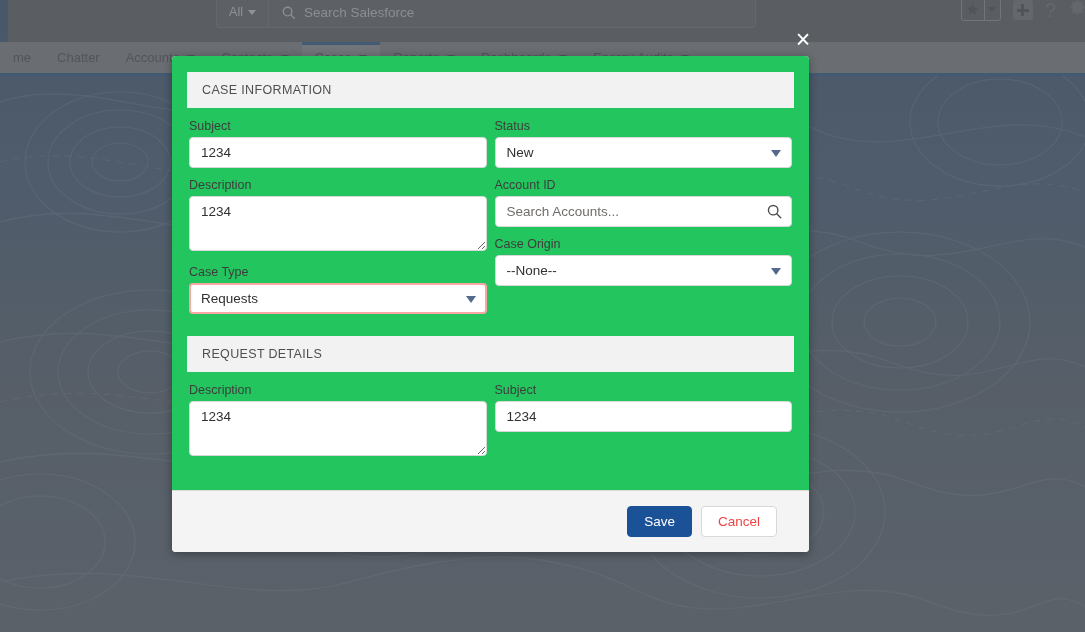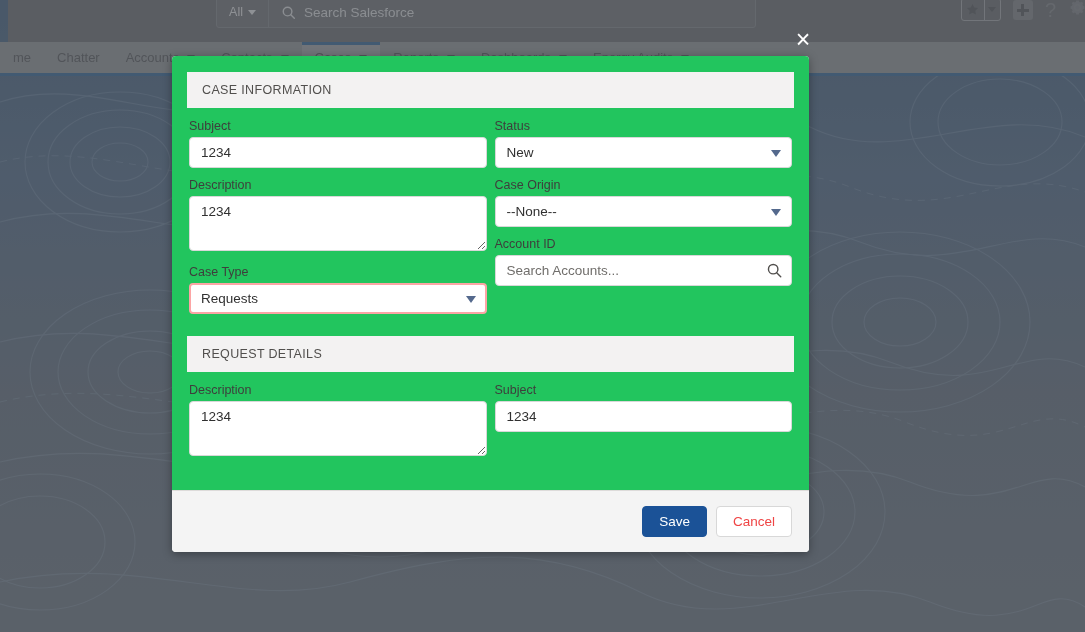--- a/index.html
+++ b/index.html
@@ -284,21 +284,21 @@
   }
 
   .modal-foot {
     height: 62px;
     background: #f4f4f4;
     border-top: 1px solid #dddbda;
     display: flex;
     align-items: center;
     justify-content: flex-end;
     gap: 9px;
-    padding-right: 17px;
+    padding-right: 32px;
   }
   .btn {
     height: 31px;
     min-width: 62px;
     border-radius: 4px;
     font-family: "Liberation Sans", sans-serif;
     font-size: 13.5px;
     padding: 0 16px;
     cursor: pointer;
   }
@@ -482,42 +482,42 @@
             <label class="flabel">Status</label>
             <div class="sel-wrap">
               <select class="fselect">
                 <option>New</option>
               </select>
               <span class="sel-caret"></span>
             </div>
           </div>
 
           <div class="field">
-            <label class="flabel">Case Origin</label>
-            <div class="sel-wrap">
-              <select class="fselect">
-                <option>--None--</option>
-              </select>
-              <span class="sel-caret"></span>
-            </div>
-          </div>
-
-          <div class="field">
             <label class="flabel">Account ID</label>
             <div class="lookup">
               <input class="finput" type="text" placeholder="Search Accounts..." style="">
               <span class="lookup-ico">
                 <svg width="17" height="17" viewBox="0 0 18 18" fill="none" stroke="#514f4d" stroke-width="1.5">
                   <circle cx="7.6" cy="7.6" r="5"></circle>
                     <line x1="11.3" y1="11.3" x2="15.6" y2="15.6" stroke-linecap="round"></line>
                 </svg>
               </span>
             </div>
           </div>
 
+          <div class="field">
+            <label class="flabel">Case Origin</label>
+            <div class="sel-wrap">
+              <select class="fselect">
+                <option>--None--</option>
+              </select>
+              <span class="sel-caret"></span>
+            </div>
+          </div>
+
         </div>
       </div>
 
       <div class="section-head" style="margin-top:12px">REQUEST DETAILS</div>
 
       <div class="grid">
         <div class="col">
           <div class="field">
             <label class="flabel">Description</label>
             <textarea class="ftext" style="">1234</textarea>

